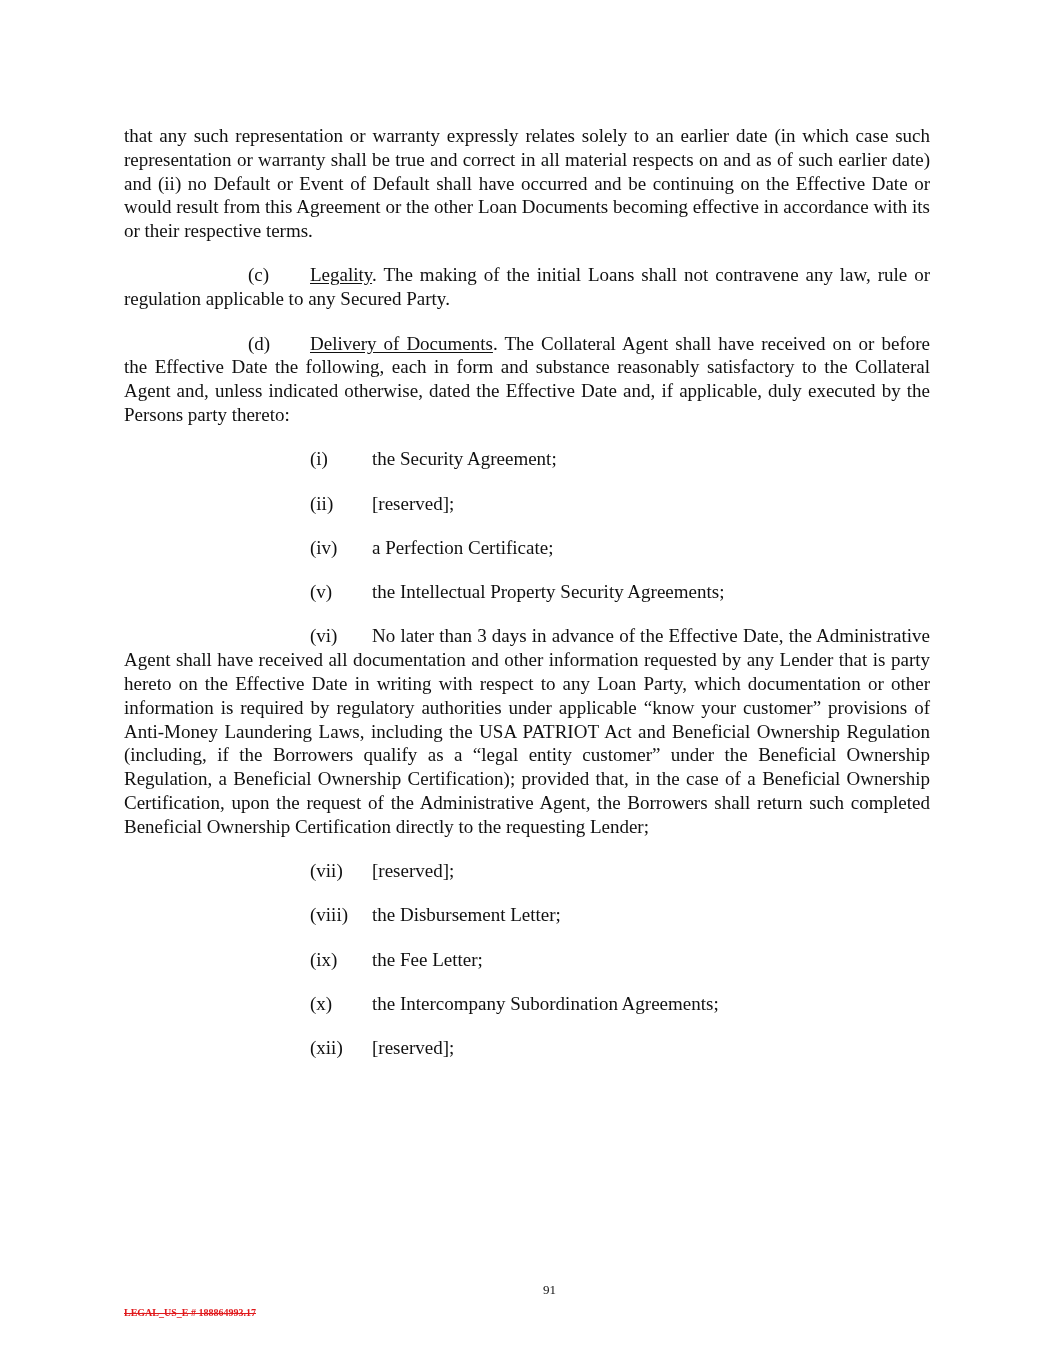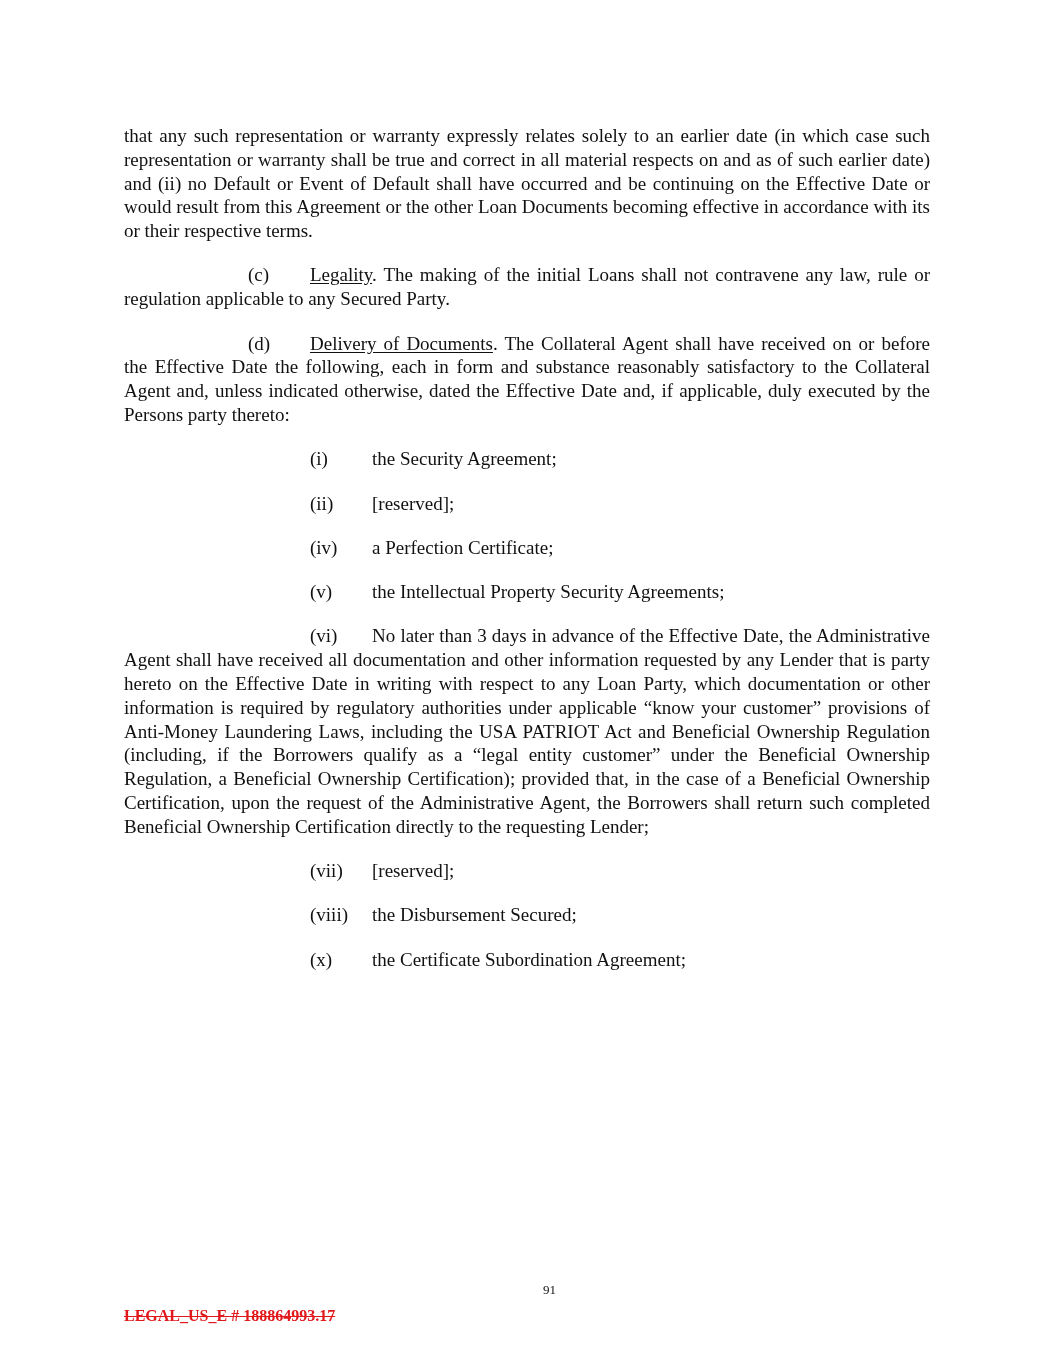--- a/index.html
+++ b/index.html
@@ -10,37 +10,39 @@
     p { margin: 0; text-align: justify; }
     .para { margin-bottom: 20.5px; }
     .indent1 { text-indent: 124px; margin-top: 8px; }
     .indent2 { text-indent: 186px; }
     .marker { display: inline-block; width: 62px; text-indent: 0; }
     .u { text-decoration: underline; text-underline-offset: 2px; }
     .item { padding-left: 186px; margin-bottom: 20.5px; margin-top: 16px; }
     .item .marker { width: 62px; }
     .page-num { position: absolute; top: 1282px; left: 0; width: 1055px; text-align: center;
                 font-size: 13px; padding-left: 22px; }
-    .doc-id { position: absolute; left: 124px; top: 1307px; font-size: 16px; font-weight: bold;
+    .doc-id { position: absolute; left: 124px; top: 1307px; font-size: 10px; font-weight: bold;
               color: #e0191c; text-decoration: line-through; }
   </style>
 </head>
 <body>
 
 <div class="page">
   <p class="para">that any such representation or warranty expressly relates solely to an earlier date (in which case such representation or warranty shall be true and correct in all material respects on and as of such earlier date) and (ii) no Default or Event of Default shall have occurred and be continuing on the Effective Date or would result from this Agreement or the other Loan Documents becoming effective in accordance with its or their respective terms.</p>
 
   <p class="para indent1"><span class="marker">(c)</span><span class="u">Legality</span><span>.  The making of the initial Loans shall not contravene any law, rule or regulation applicable to any Secured Party.</span></p>
 
   <p class="para indent1"><span class="marker">(d)</span><span class="u">Delivery of Documents</span><span>.  The Collateral Agent shall have received on or before the Effective Date the following, each in form and substance reasonably satisfactory to the Collateral Agent and, unless indicated otherwise, dated the Effective Date and, if applicable, duly executed by the Persons party thereto:</span></p>
 
   <p class="item"><span class="marker">(i)</span><span>the Security Agreement;</span></p>
   <p class="item"><span class="marker">(ii)</span><span>[reserved];</span></p>
   <p class="item"><span class="marker">(iv)</span><span>a Perfection Certificate;</span></p>
   <p class="item"><span class="marker">(v)</span><span>the Intellectual Property Security Agreements;</span></p>
   <p class="para indent2"><span class="marker">(vi)</span><span>No later than 3 days in advance of the Effective Date, the Administrative Agent shall have received all documentation and other information requested by any Lender that is party hereto on the Effective Date in writing with respect to any Loan Party, which documentation or other information is required by regulatory authorities under applicable “know your customer” provisions of Anti-Money Laundering Laws, including the USA PATRIOT Act and Beneficial Ownership Regulation (including, if the Borrowers qualify as a “legal entity customer” under the Beneficial Ownership Regulation, a Beneficial Ownership Certification); provided that, in the case of a Beneficial Ownership Certification, upon the request of the Administrative Agent, the Borrowers shall return such completed Beneficial Ownership Certification directly to the requesting Lender;</span></p>
   <p class="item"><span class="marker">(vii)</span><span>[reserved];</span></p>
-  <p class="item"><span class="marker">(viii)</span><span>the Disbursement Secured;</span></p>
-  <p class="item"><span class="marker">(x)</span><span>the Certificate Subordination Agreement;</span></p>
+  <p class="item"><span class="marker">(viii)</span><span>the Disbursement Letter;</span></p>
+  <p class="item"><span class="marker">(ix)</span><span>the Fee Letter;</span></p>
+  <p class="item"><span class="marker">(x)</span><span>the Intercompany Subordination Agreements;</span></p>
+  <p class="item"><span class="marker">(xii)</span><span>[reserved];</span></p>
 </div>
 
 <div class="page-num">91</div>
 <div class="doc-id">LEGAL_US_E # 188864993.17</div>
 
 </body></html>

